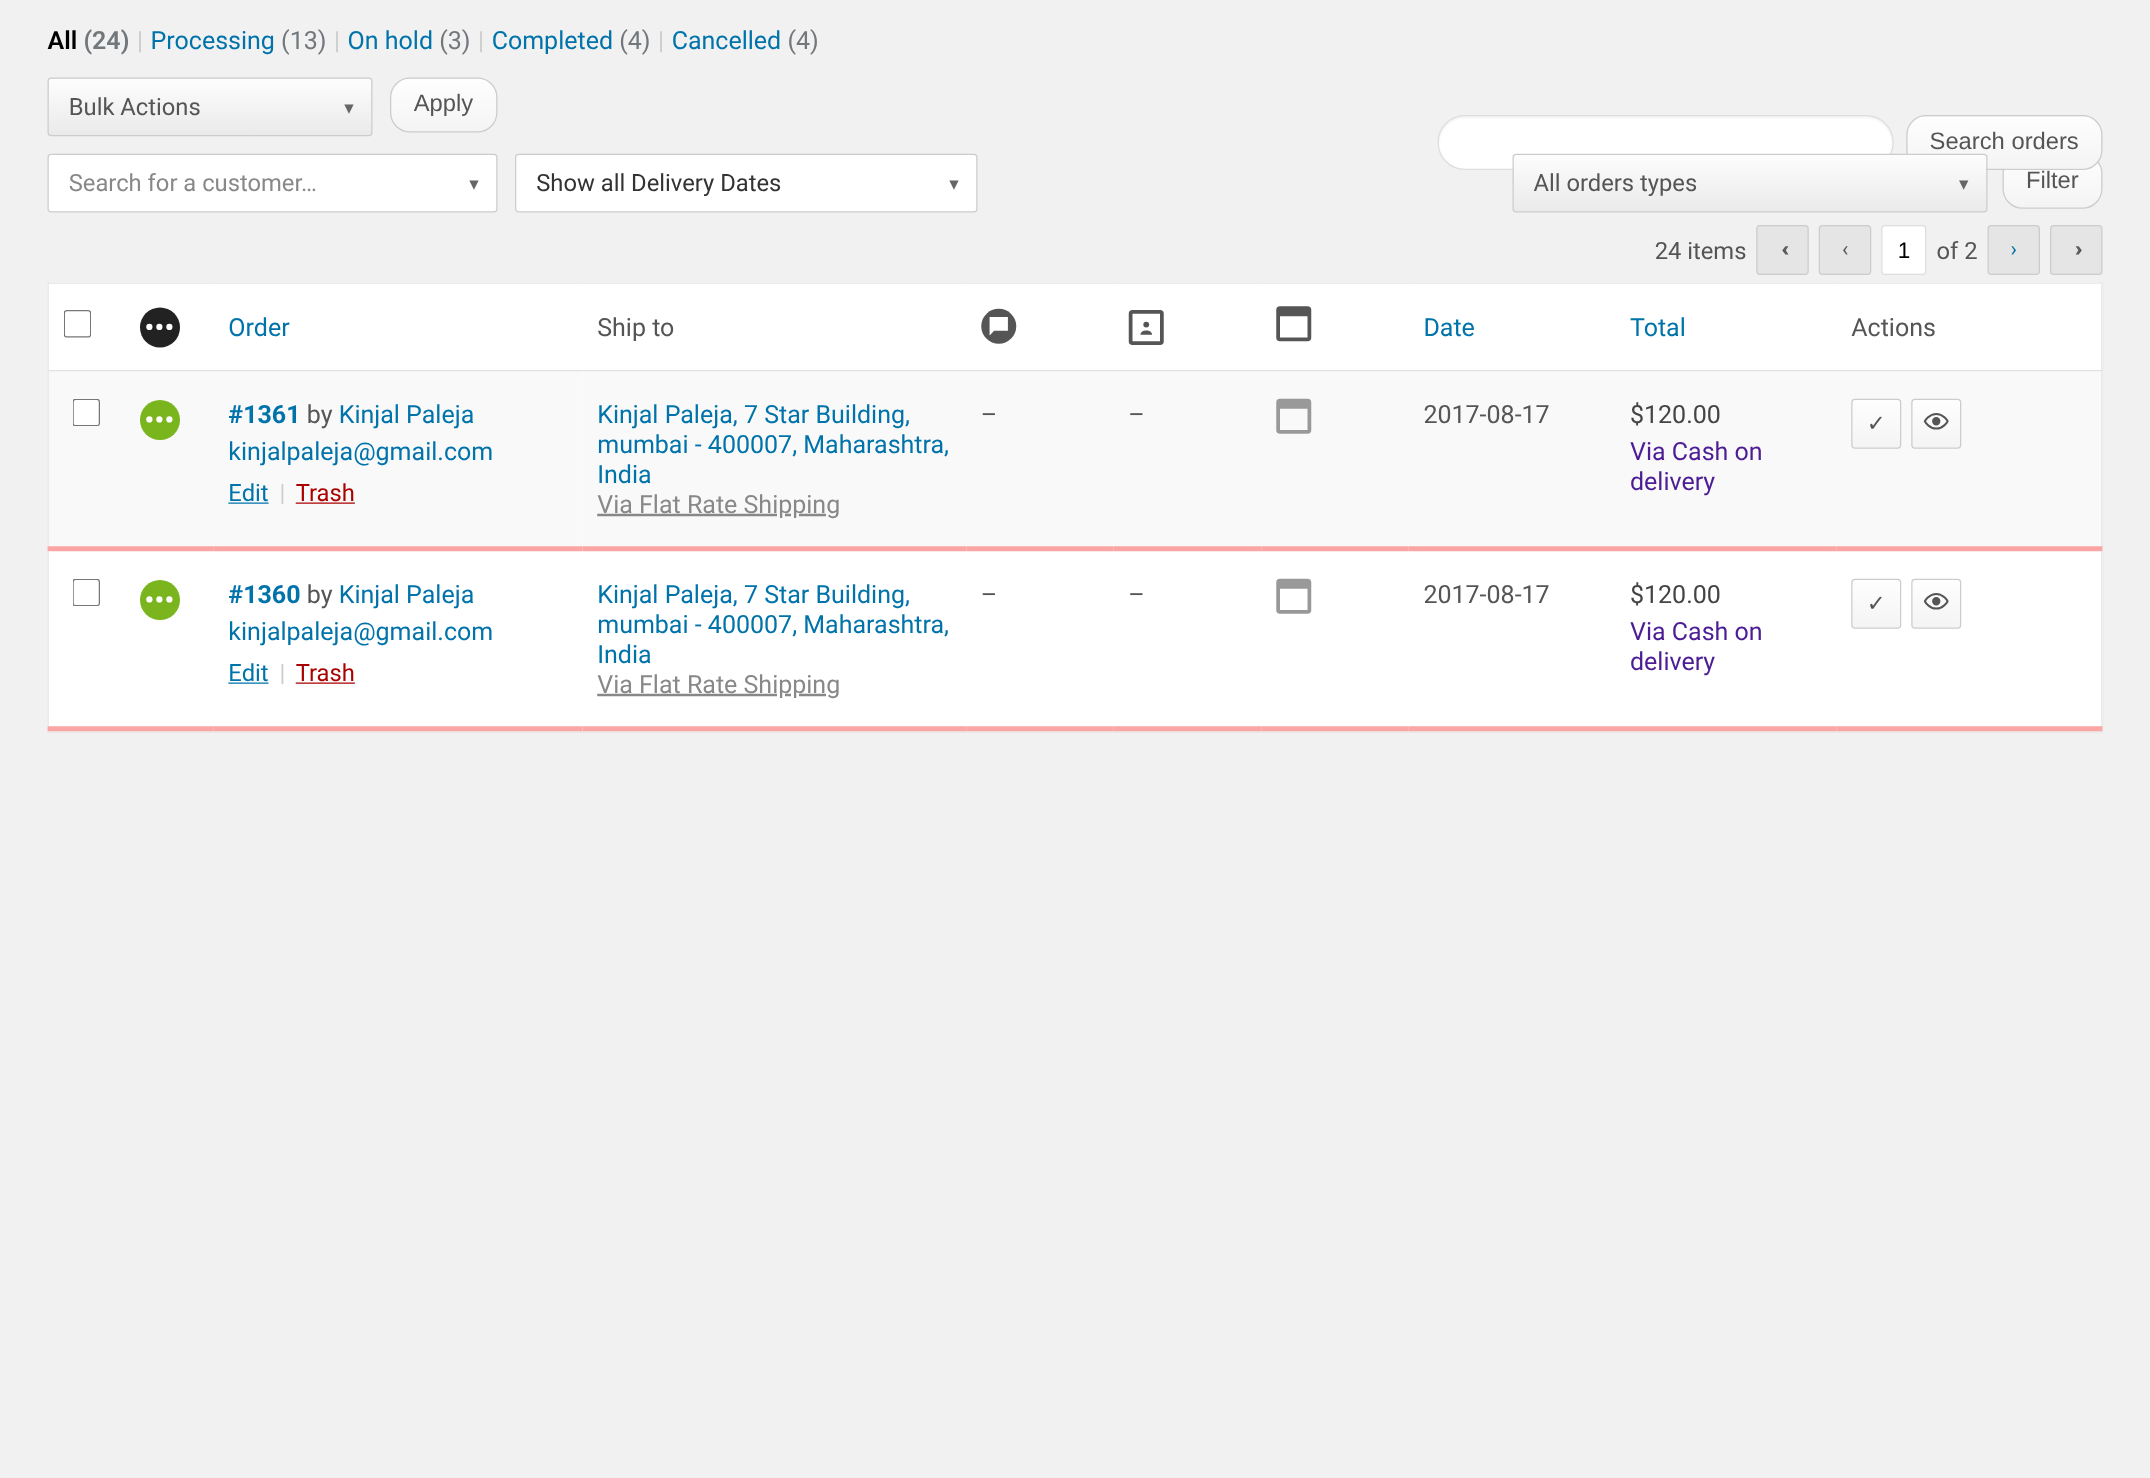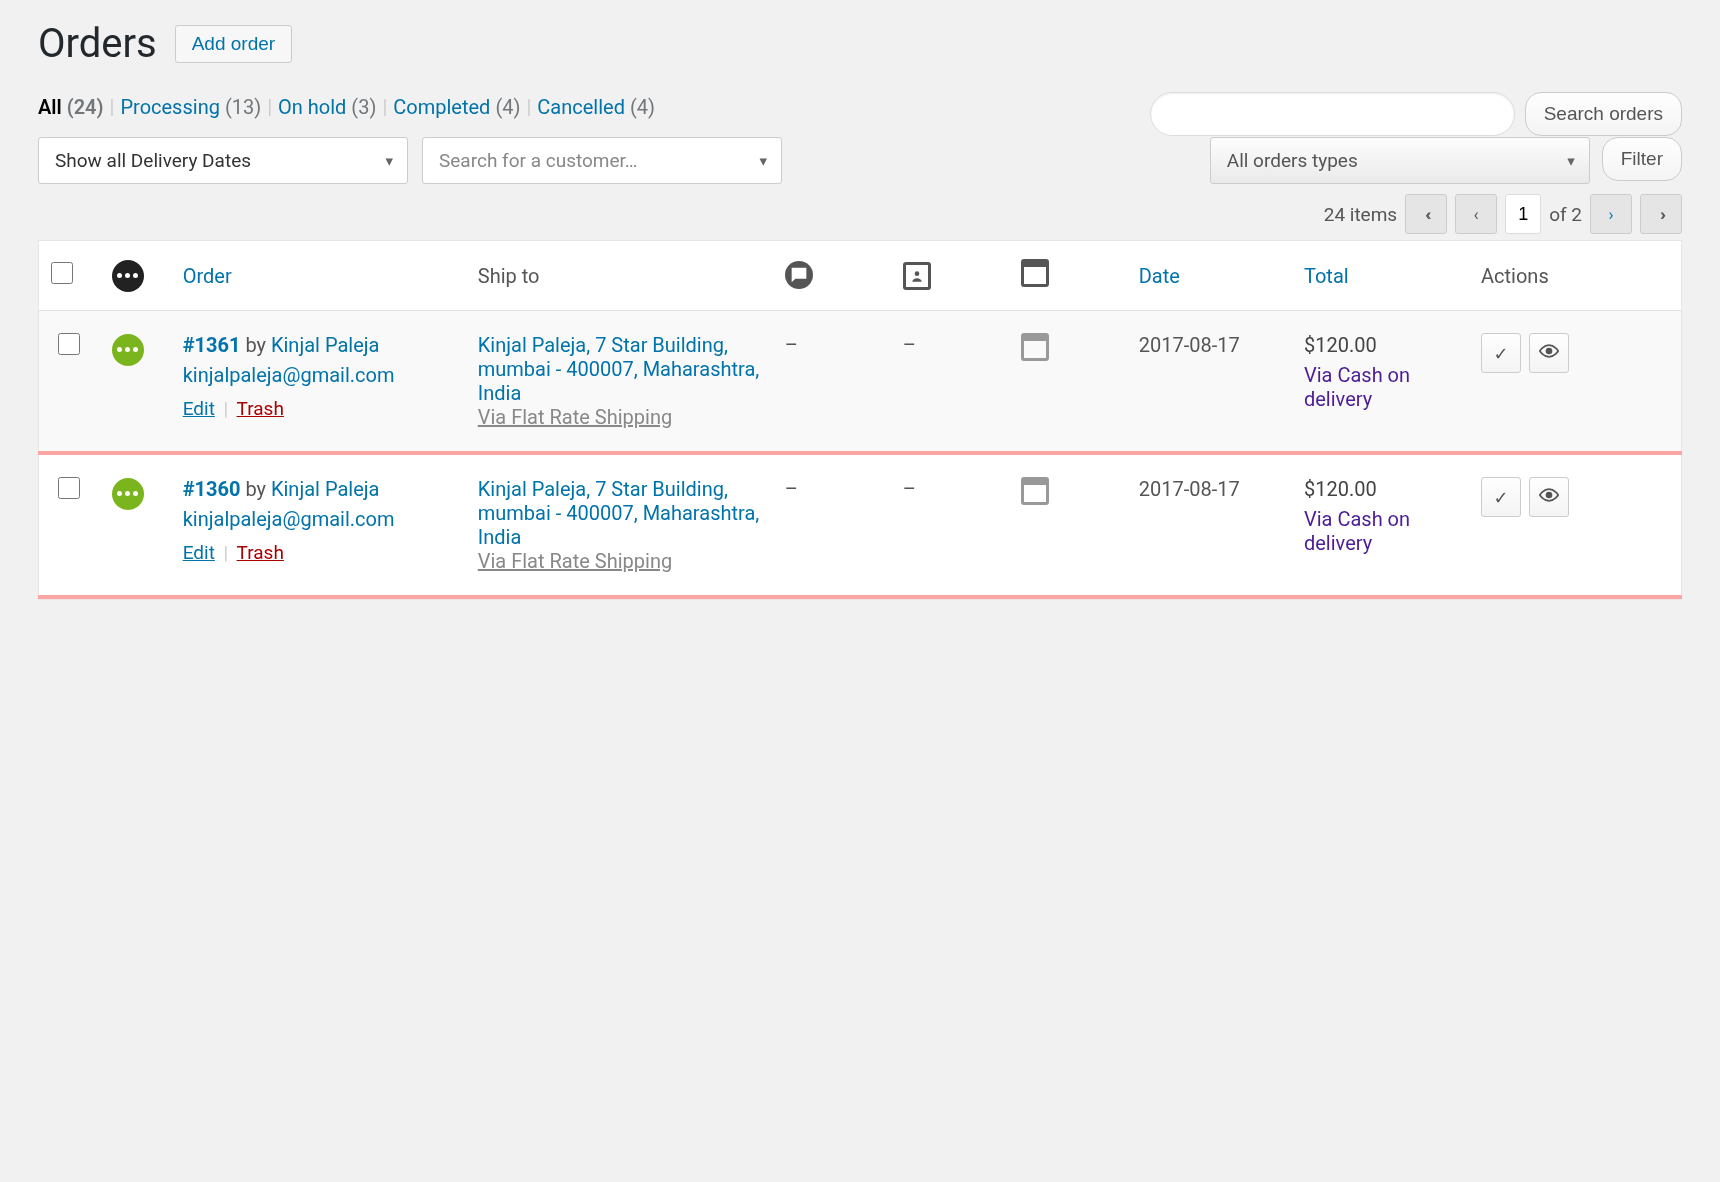--- a/index.html
+++ b/index.html
@@ -145,36 +145,36 @@
   .hicon.circle{ width:28px;height:28px;border-radius:50%;background:#555;}
   .hicon.square{ border:3px solid #555; border-radius:3px;}
   .hicon svg{ width:22px;height:22px;}
 
 </style>
 </head>
 <body>
 
 <div class="wrap">
 
-  <div class="page-head">
-    <h1 class="page-title">Orders</h1>
-    <button class="btn-outline">Add order</button>
-  </div>
 
   <div class="search-box">
     <input class="search-input" type="text" placeholder="" style="">
     <button class="btn">Search orders</button>
   </div>
 
   <div class="subsubsub" id="subsubsub"><span class="item"><a href="#" class="current" style="color: rgb(0, 0, 0);">All <span class="count">(24)</span></a></span><span class="sep">|</span><span class="item"><a href="#">Processing <span class="count">(13)</span></a></span><span class="sep">|</span><span class="item"><a href="#">On hold <span class="count">(3)</span></a></span><span class="sep">|</span><span class="item"><a href="#">Completed <span class="count">(4)</span></a></span><span class="sep">|</span><span class="item"><a href="#">Cancelled <span class="count">(4)</span></a></span></div>
 
+  <div class="tablenav">
+    <div class="select-wrap" style="min-width:260px;">Bulk Actions</div>
+    <button class="btn">Apply</button>
+  </div>
 
   <div class="filters-row2">
+    <div class="select-wrap white" style="min-width:360px; color:#888;">Search for a customer…</div>
     <div class="select-wrap white" style="min-width:370px; color:#333;">Show all Delivery Dates</div>
-    <div class="select-wrap white" style="min-width:360px; color:#888;">Search for a customer…</div>
     <div class="right-stack">
       <div class="select-wrap" style="min-width:380px;">All orders types</div>
       <button class="btn" style="align-self:flex-start;">Filter</button>
     </div>
   </div>
 
   <div class="tablenav-pages" style="justify-content:flex-end; margin-bottom:6px;">
     <span>24 items</span>
     <span class="page-btn">
         <span class="dbl">‹‹</span>

